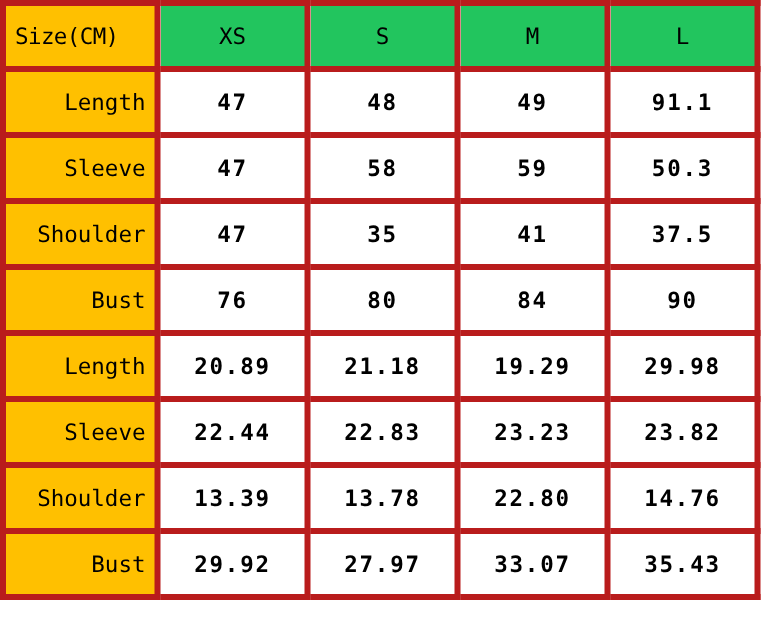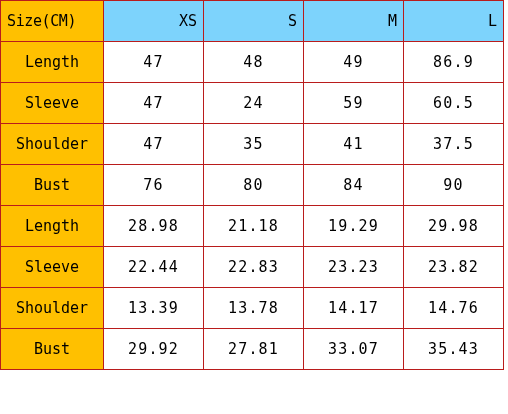--- a/index.html
+++ b/index.html
@@ -13,51 +13,52 @@
     overflow: hidden;
     font-family: "DejaVu Sans Mono", "Liberation Mono", monospace;
   }
   #size-chart {
     border-collapse: collapse;
     table-layout: fixed;
     width: 503px;
     margin: 0;
   }
   #size-chart td {
-    border: 1px solid #b91c1c;
+    border: 4px solid #b91c1c;
     height: 40px;
     padding: 0 6px;
     font-size: 15px;
     line-height: 1;
     color: #000000;
     white-space: nowrap;
     overflow: hidden;
   }
   .col-label { width: 103px; }
   .col-val   { width: 100px; }
 
   td.label-cell {
     background: #FFC000;
-    text-align: center;
+    text-align: right;
     letter-spacing: 0px;
   }
   td.header-label {
     background: #FFC000;
     text-align: left;
     font-size: 14px;
     letter-spacing: -0.4px;
   }
   td.header-cell {
-    background: #7dd3fc;
-    text-align: right;
+    background: #22c55e;
+    text-align: center;
   }
   td.value-cell {
     background: #ffffff;
     text-align: center;
     letter-spacing: 1.2px;
+    font-weight: bold;
   }
 </style>
 </head>
 <body>
 
 <table id="size-chart">
   <colgroup>
     <col class="col-label">
     <col class="col-val">
     <col class="col-val">
@@ -72,29 +73,29 @@
       <td class="header-cell">S</td>
       <td class="header-cell">M</td>
       <td class="header-cell">L</td>
     </tr>
 
     <tr>
       <td class="label-cell">Length</td>
       <td class="value-cell">47</td>
       <td class="value-cell">48</td>
       <td class="value-cell">49</td>
-      <td class="value-cell">86.9</td>
+      <td class="value-cell">91.1</td>
     </tr>
 
     <tr>
       <td class="label-cell">Sleeve</td>
       <td class="value-cell">47</td>
-      <td class="value-cell">24</td>
+      <td class="value-cell">58</td>
       <td class="value-cell">59</td>
-      <td class="value-cell">60.5</td>
+      <td class="value-cell">50.3</td>
     </tr>
 
     <tr>
       <td class="label-cell">Shoulder</td>
       <td class="value-cell">47</td>
       <td class="value-cell">35</td>
       <td class="value-cell">41</td>
       <td class="value-cell">37.5</td>
     </tr>
 
@@ -102,43 +103,43 @@
       <td class="label-cell">Bust</td>
       <td class="value-cell">76</td>
       <td class="value-cell">80</td>
       <td class="value-cell">84</td>
       <td class="value-cell">90</td>
     </tr>
 
 
     <tr>
       <td class="label-cell">Length</td>
-      <td class="value-cell">28.98</td>
+      <td class="value-cell">20.89</td>
       <td class="value-cell">21.18</td>
       <td class="value-cell">19.29</td>
       <td class="value-cell">29.98</td>
     </tr>
 
     <tr>
       <td class="label-cell">Sleeve</td>
       <td class="value-cell">22.44</td>
       <td class="value-cell">22.83</td>
       <td class="value-cell">23.23</td>
       <td class="value-cell">23.82</td>
     </tr>
 
     <tr>
       <td class="label-cell">Shoulder</td>
       <td class="value-cell">13.39</td>
       <td class="value-cell">13.78</td>
-      <td class="value-cell">14.17</td>
+      <td class="value-cell">22.80</td>
       <td class="value-cell">14.76</td>
     </tr>
 
     <tr>
       <td class="label-cell">Bust</td>
       <td class="value-cell">29.92</td>
-      <td class="value-cell">27.81</td>
+      <td class="value-cell">27.97</td>
       <td class="value-cell">33.07</td>
       <td class="value-cell">35.43</td>
     </tr>
   </tbody>
 </table>
 
 </body></html>

